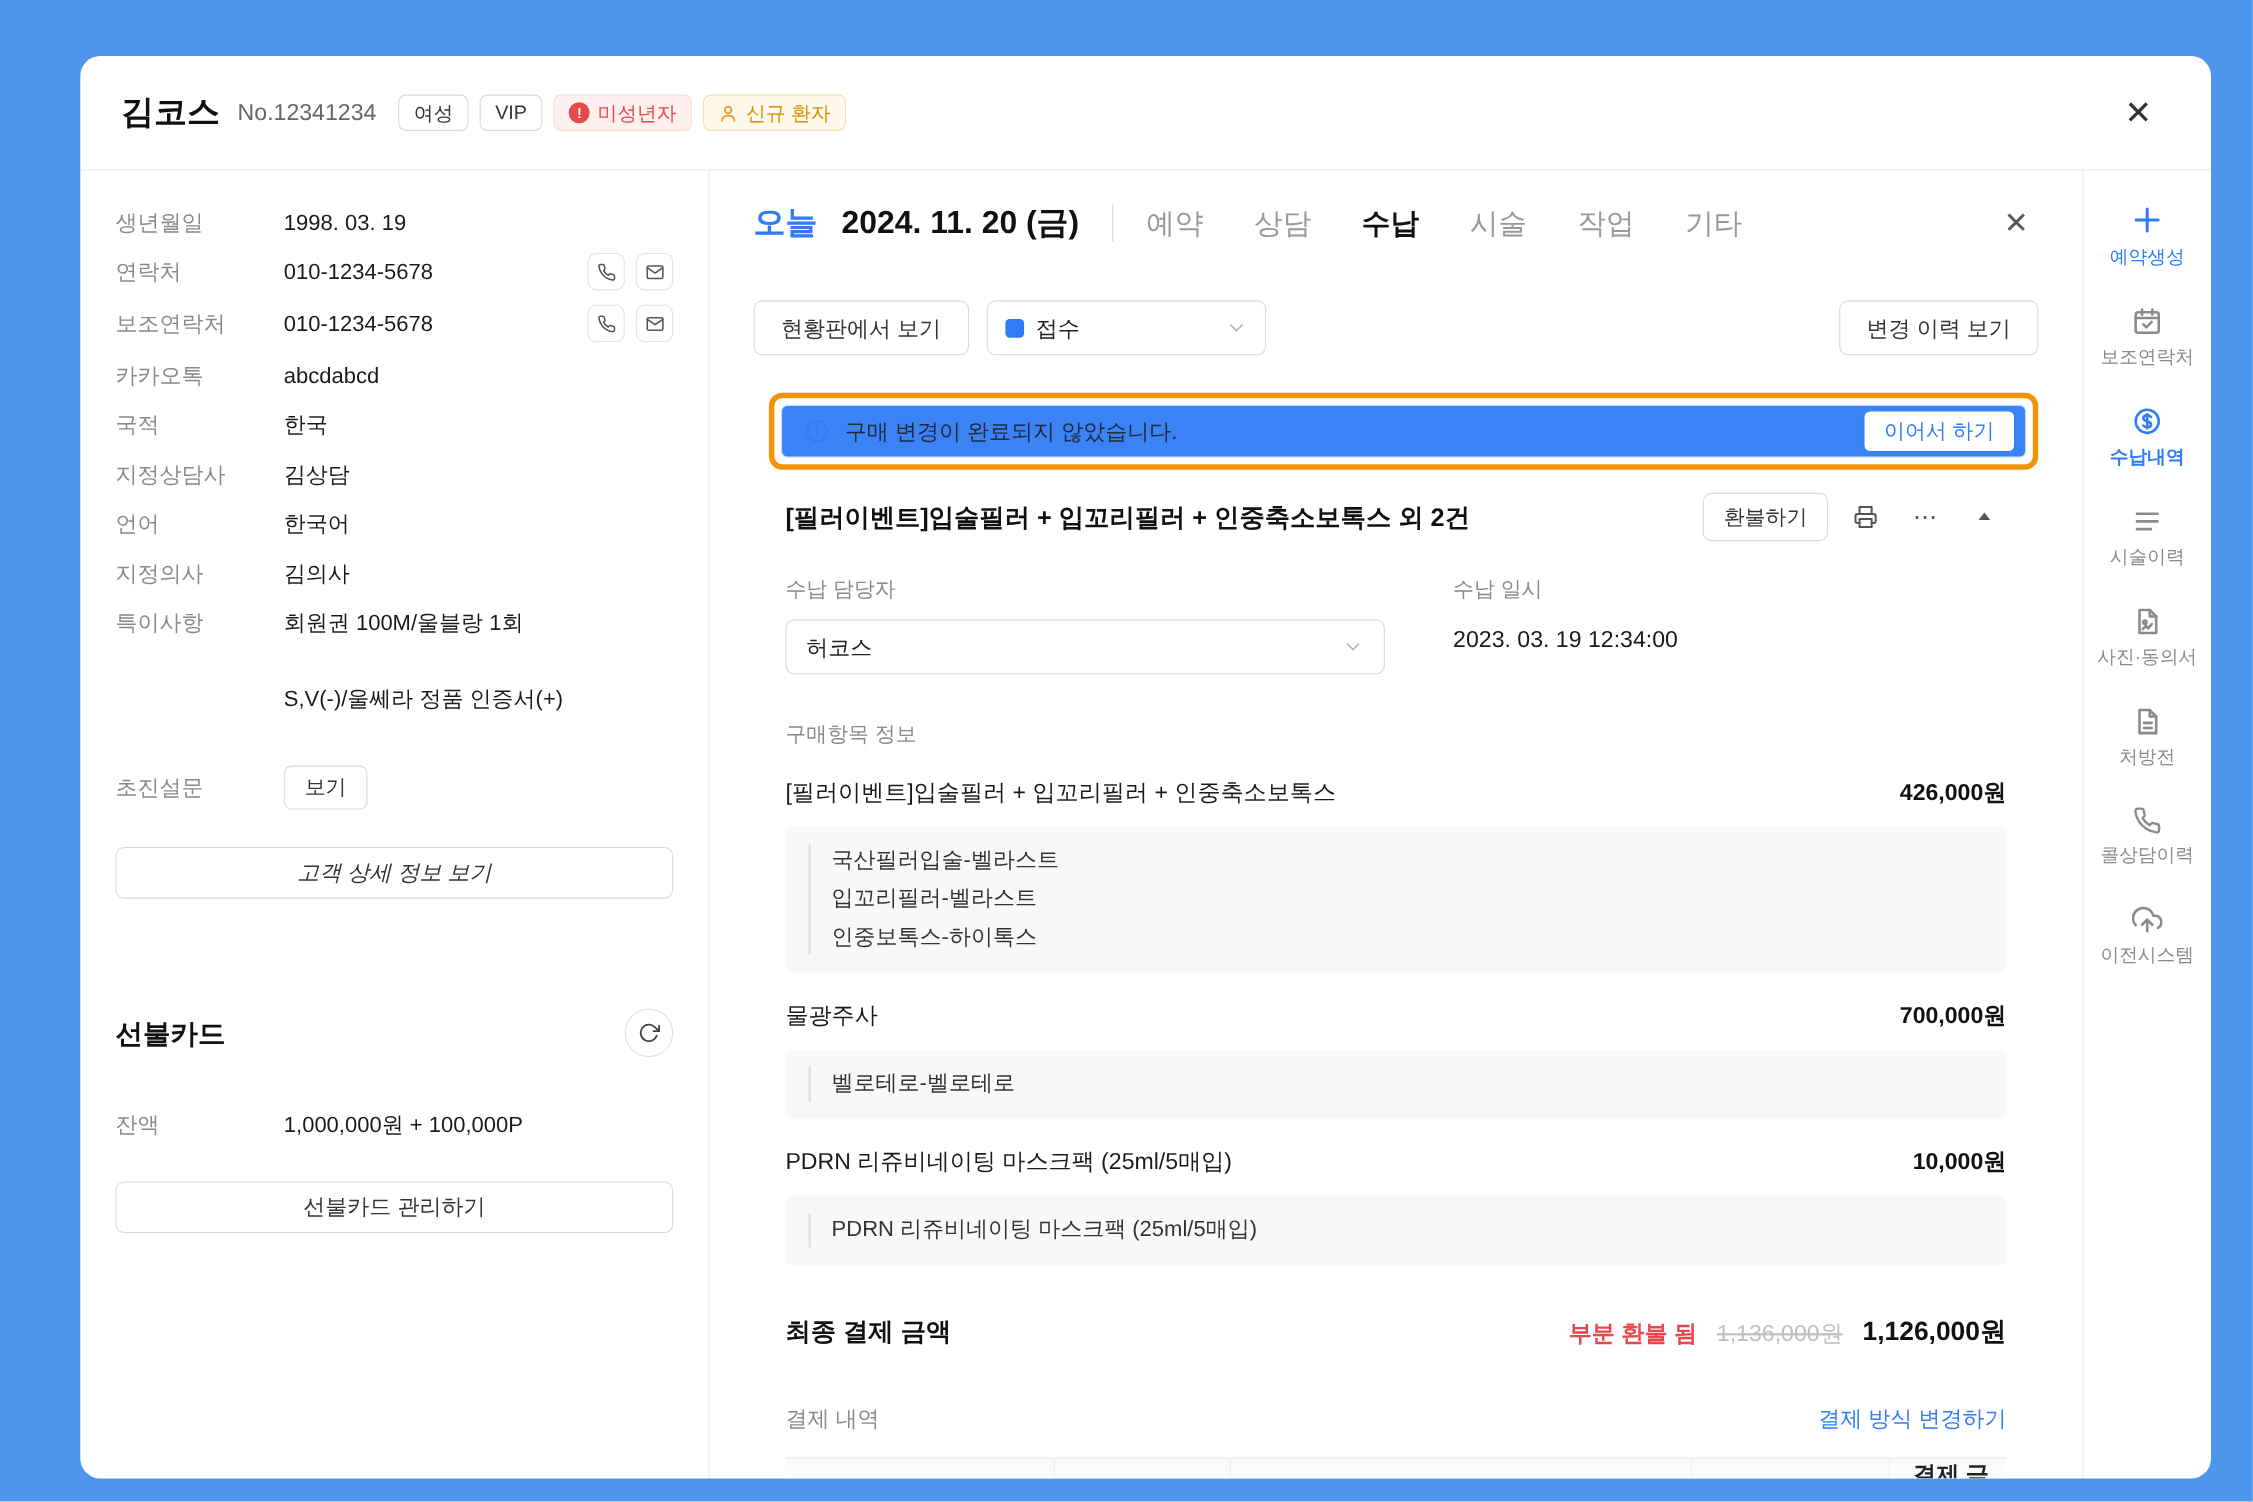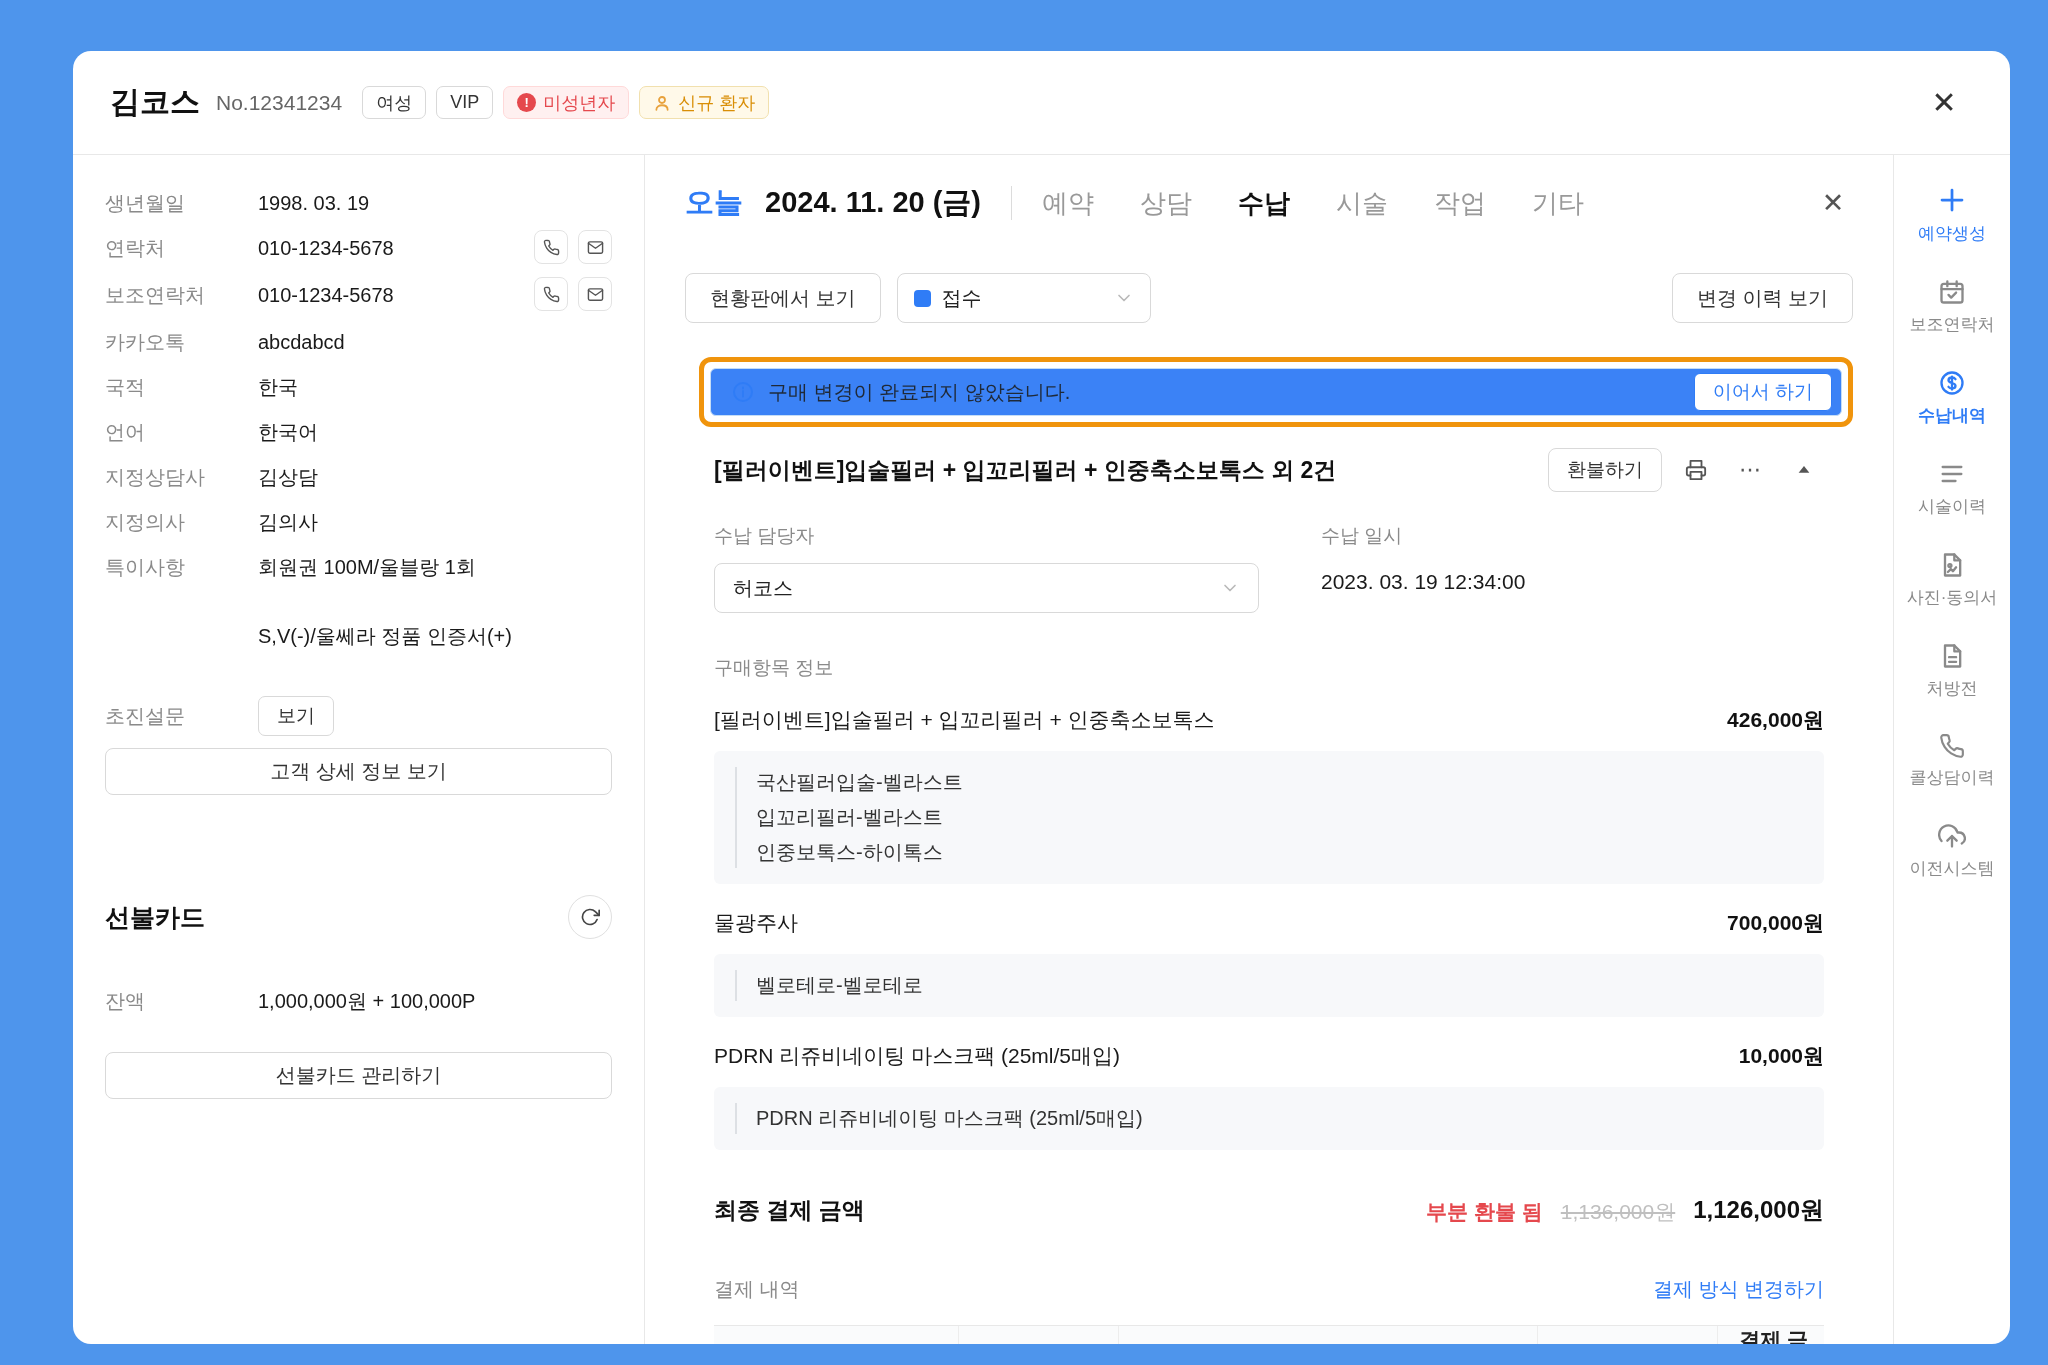--- a/index.html
+++ b/index.html
@@ -64,21 +64,21 @@
   .note-p2 { margin-top:34px; }
   .survey-row { margin-top:42px; align-items:center; display:flex; font-size:20px; }
   .view-btn {
     height:40px; padding:0 18px; border:1px solid #D9D9D9; border-radius:7px;
     background:#fff; font-size:19px; color:#333; cursor:pointer;
   }
   .wide-btn {
     width:100%; height:47px; border:1px solid #D9D9D9; border-radius:8px; background:#fff;
     font-size:20px; color:#333; cursor:pointer;
   }
-  .detail-btn { margin-top:12px; }
+  .detail-btn { margin-top:34px;font-style:italic; }
   .prepaid-header { margin-top:100px; display:flex; align-items:center; justify-content:space-between; }
   .section-title { font-size:25px; font-weight:700; color:#111; }
   .refresh-btn {
     width:44px; height:44px; border:1px solid #E0E0E0; border-radius:50%; background:#fff;
     display:flex; align-items:center; justify-content:center; color:#444; cursor:pointer;
   }
   .balance-row { margin-top:48px; }
   .manage-btn { margin-top:20px; }
 
   
@@ -277,29 +277,29 @@
             <span class="val-text">abcdabcd</span>
           </span>
       </div>
       <div class="info-row">
         <span class="info-label">국적</span>
         <span class="info-value">
             <span class="val-text">한국</span>
           </span>
       </div>
       <div class="info-row">
+        <span class="info-label">지정상담사</span>
+        <span class="info-value">
+            <span class="val-text">김상담</span>
+          </span>
+      </div>
+      <div class="info-row">
         <span class="info-label">언어</span>
         <span class="info-value">
             <span class="val-text">한국어</span>
-          </span>
-      </div>
-      <div class="info-row">
-        <span class="info-label">지정상담사</span>
-        <span class="info-value">
-            <span class="val-text">김상담</span>
           </span>
       </div>
       <div class="info-row">
         <span class="info-label">지정의사</span>
         <span class="info-value">
             <span class="val-text">김의사</span>
           </span>
       </div>
       <div class="info-row">
         <span class="info-label">특이사항</span>

